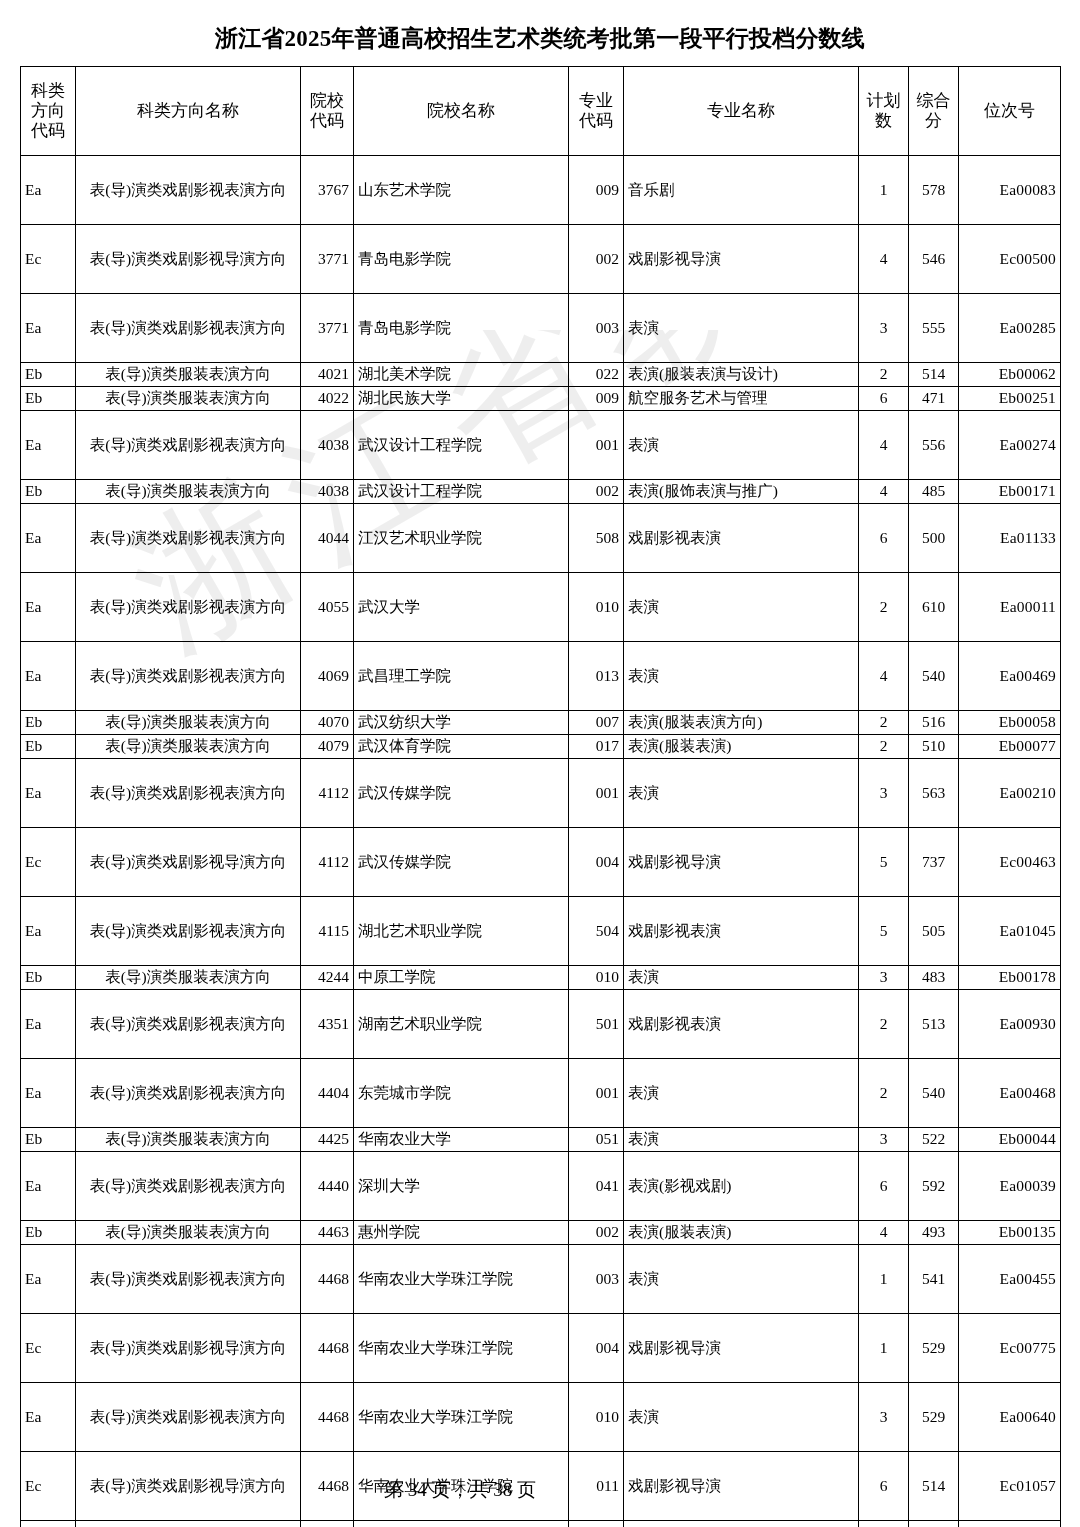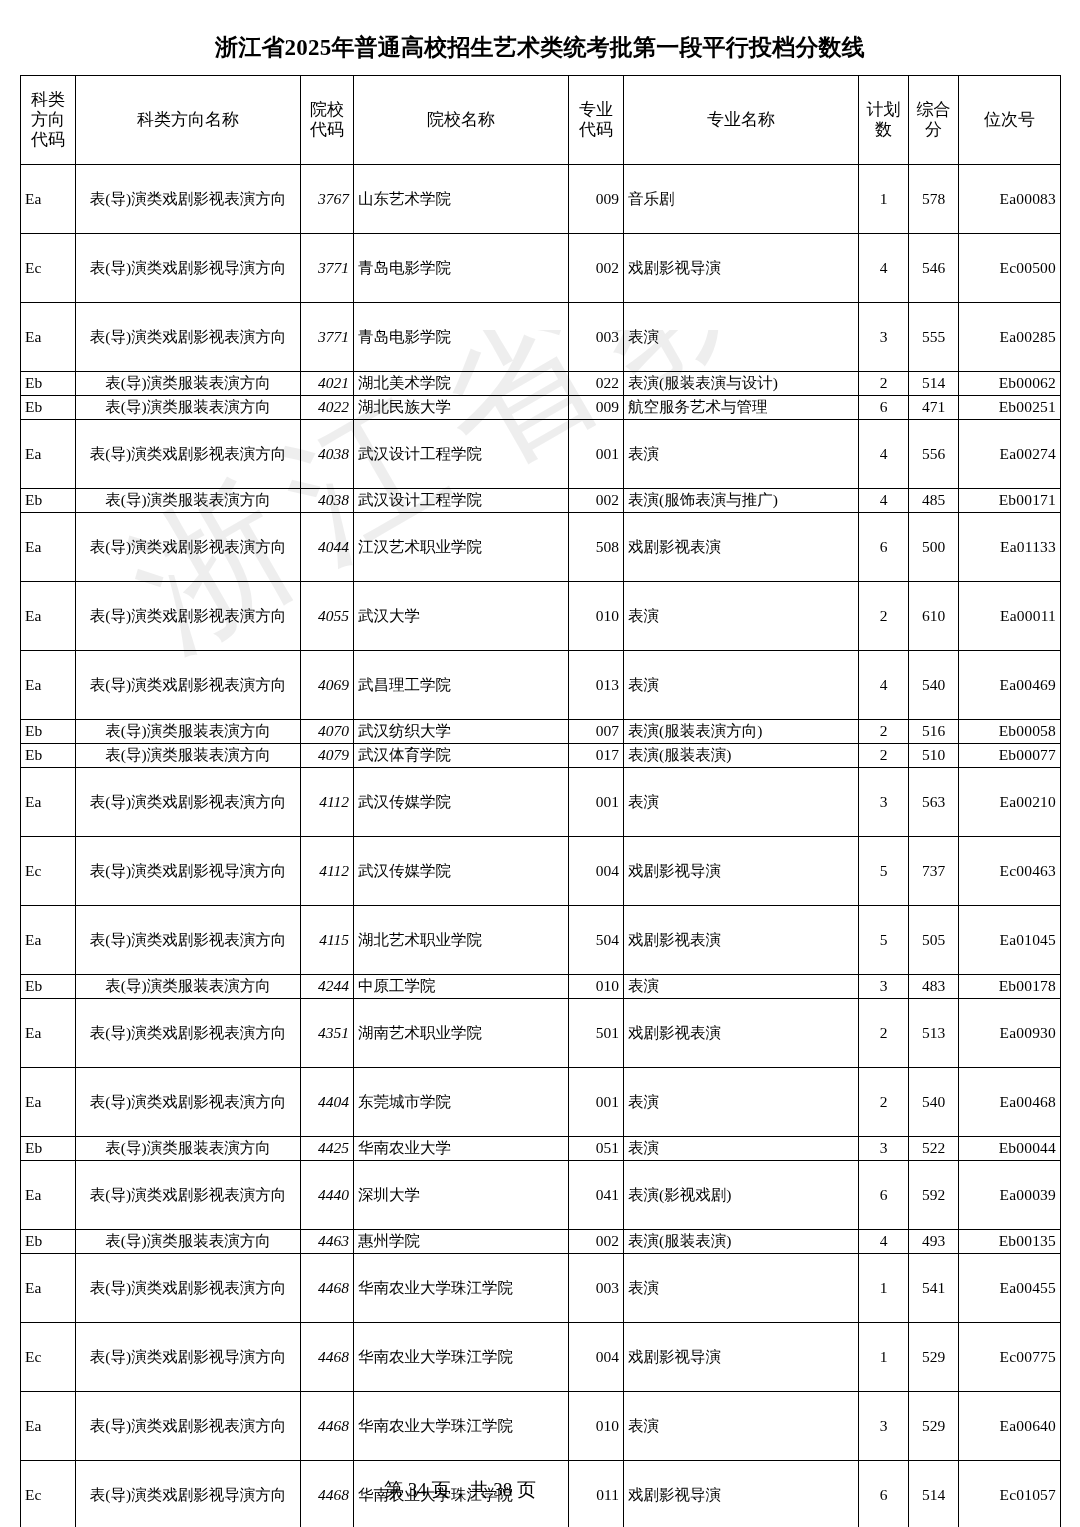--- a/index.html
+++ b/index.html
@@ -50,21 +50,21 @@
   }
 
   
   .doc-title {
     position: relative;
     z-index: 2;
     text-align: center;
     font-size: 23px;
     font-weight: bold;
     letter-spacing: 0.2px;
-    padding-top: 32px;
+    padding-top: 23px;
     padding-bottom: 12px;
     font-family: "Liberation Serif", "DejaVu Serif", serif;
   }
 
   
   .table-wrap {
     position: relative;
     z-index: 2;
     padding: 0 20px;
     box-sizing: border-box;
@@ -100,21 +100,21 @@
   col.c-sch-code   { width: 53px; }
   col.c-sch-name   { width: 215px; }
   col.c-maj-code   { width: 55px; }
   col.c-maj-name   { width: 235px; }
   col.c-plan       { width: 50px; }
   col.c-score      { width: 50px; }
   col.c-rank       { width: 102px; }
 
   td.kdir-code { font-size: 15px; }
   td.kdir-name { text-align: center; font-size: 15.5px; padding: 2px 2px; margin-top: 12px; }
-  td.sch-code  { text-align: right;  font-size: 15.5px; padding-right: 5px; font-style: italic; }
+  td.sch-code  { text-align: right;  font-size: 15.5px; padding-right: 5px; }
   td.sch-name  { text-align: left;   font-size: 16px; padding-left: 6px; }
   td.maj-code  { text-align: right; font-size: 15.5px; }
   td.maj-name  { text-align: left;   font-size: 15.5px; padding-left: 6px; margin-top: 25px; }
   td.plan      { text-align: center; font-size: 15.5px; }
   td.score     { text-align: center; font-size: 15.5px; }
   td.rank      { text-align: right; font-size: 15px; letter-spacing: 0.2px; }
 
   tr.row-1line td { height: 23px; }
   tr.row-2line td { height: 68px; }
 

